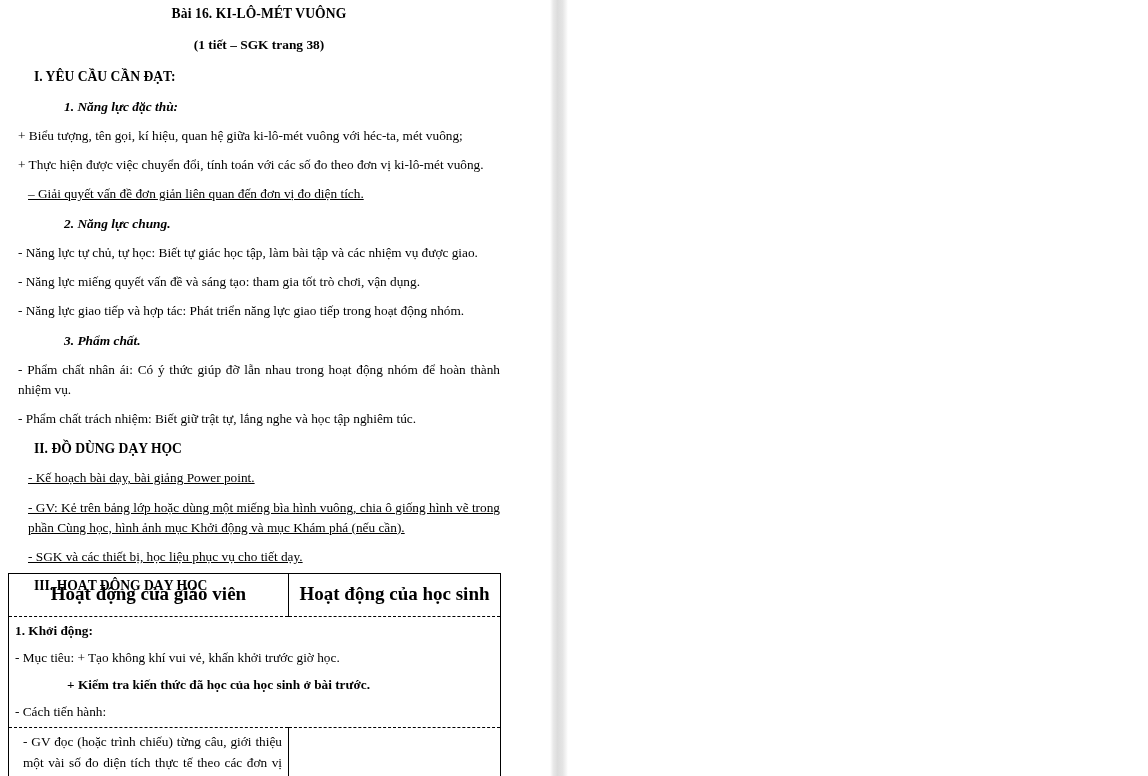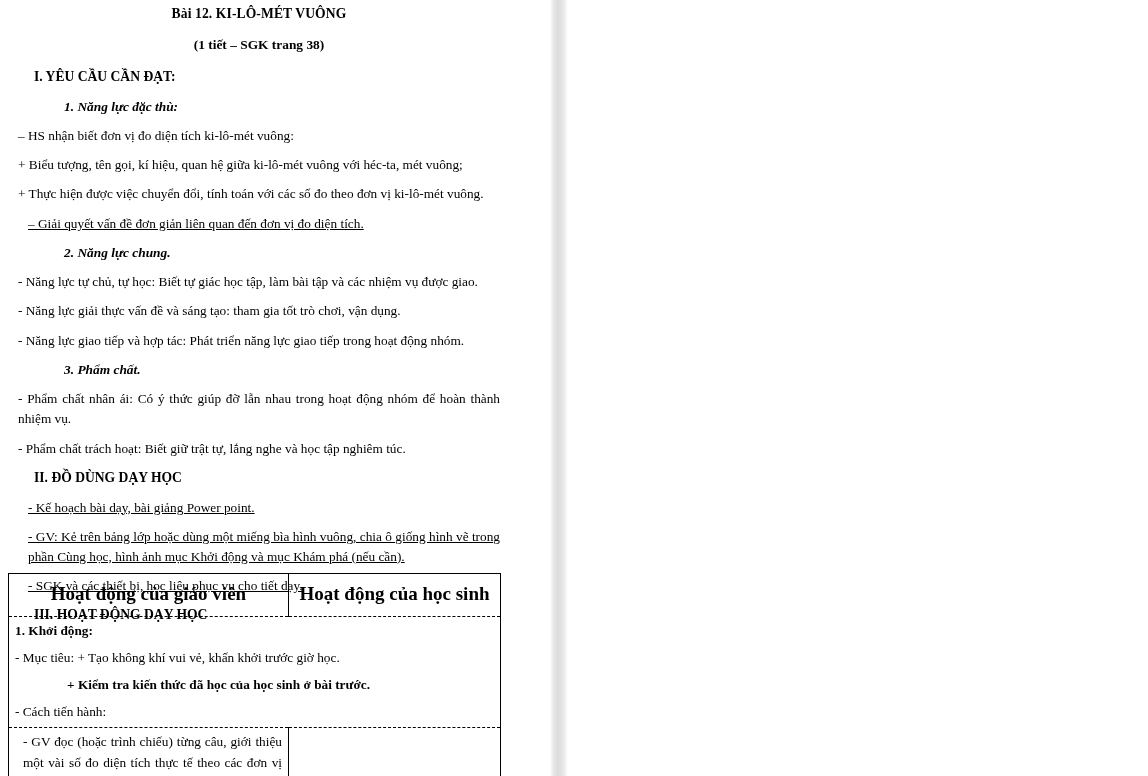--- a/index.html
+++ b/index.html
@@ -139,39 +139,38 @@
 </style>
 </head>
 <body>
 
 <div id="doc-viewport">
 
   <div class="page" id="page-left">
 
     <div id="left-text">
 
-      <p class="title-main">Bài 12. KI-LÔ-MÉT VUÔNG</p>
+      <p class="title-main">Bài 16. KI-LÔ-MÉT VUÔNG</p>
       <p class="title-sub">(1 tiết – SGK trang 38)</p>
 
       <p class="h-section">I. YÊU CẦU CẦN ĐẠT:</p>
       <p class="h-sub">1. Năng lực đặc thù:</p>
 
-      <p class="para">– HS nhận biết đơn vị đo diện tích ki-lô-mét vuông:</p>
       <p class="para">+ Biểu tượng, tên gọi, kí hiệu, quan hệ giữa ki-lô-mét vuông với héc-ta, mét vuông;</p>
       <p class="para">+ Thực hiện được việc chuyển đổi, tính toán với các số đo theo đơn vị ki-lô-mét vuông.</p>
       <p class="para ind">–     Giải quyết vấn đề đơn giản liên quan đến đơn vị đo diện tích.</p>
 
       <p class="h-sub">2. Năng lực chung.</p>
       <p class="para">- Năng lực tự chủ, tự học: Biết tự giác học tập, làm bài tập và các nhiệm vụ được giao.</p>
-      <p class="para">- Năng lực giải thực vấn đề và sáng tạo: tham gia tốt trò chơi, vận dụng.</p>
+      <p class="para">- Năng lực miếng quyết vấn đề và sáng tạo: tham gia tốt trò chơi, vận dụng.</p>
       <p class="para">- Năng lực giao tiếp và hợp tác: Phát triển năng lực giao tiếp trong hoạt động nhóm.</p>
 
       <p class="h-sub">3. Phẩm chất.</p>
       <p class="para">- Phẩm chất nhân ái: Có ý thức giúp đỡ lẫn nhau trong hoạt động nhóm để hoàn thành nhiệm vụ.</p>
-      <p class="para">- Phẩm chất trách hoạt: Biết giữ trật tự, lắng nghe và học tập nghiêm túc.</p>
+      <p class="para">- Phẩm chất trách nhiệm: Biết giữ trật tự, lắng nghe và học tập nghiêm túc.</p>
 
       <p class="h-section">II. ĐỒ DÙNG DẠY HỌC</p>
       <p class="para ind">- Kế hoạch bài dạy, bài giảng Power point.</p>
       <p class="para ind">- GV: Kẻ trên bảng lớp hoặc dùng một miếng bìa hình vuông, chia ô giống hình vẽ trong phần Cùng học, hình ảnh mục Khởi động và mục Khám phá (nếu cần).</p>
       <p class="para ind">- SGK và các thiết bị, học liệu phục vụ cho tiết dạy.</p>
 
       <p class="h-section">III. HOẠT ĐỘNG DẠY HỌC</p>
     </div>
 
     <div id="left-table-wrap">

